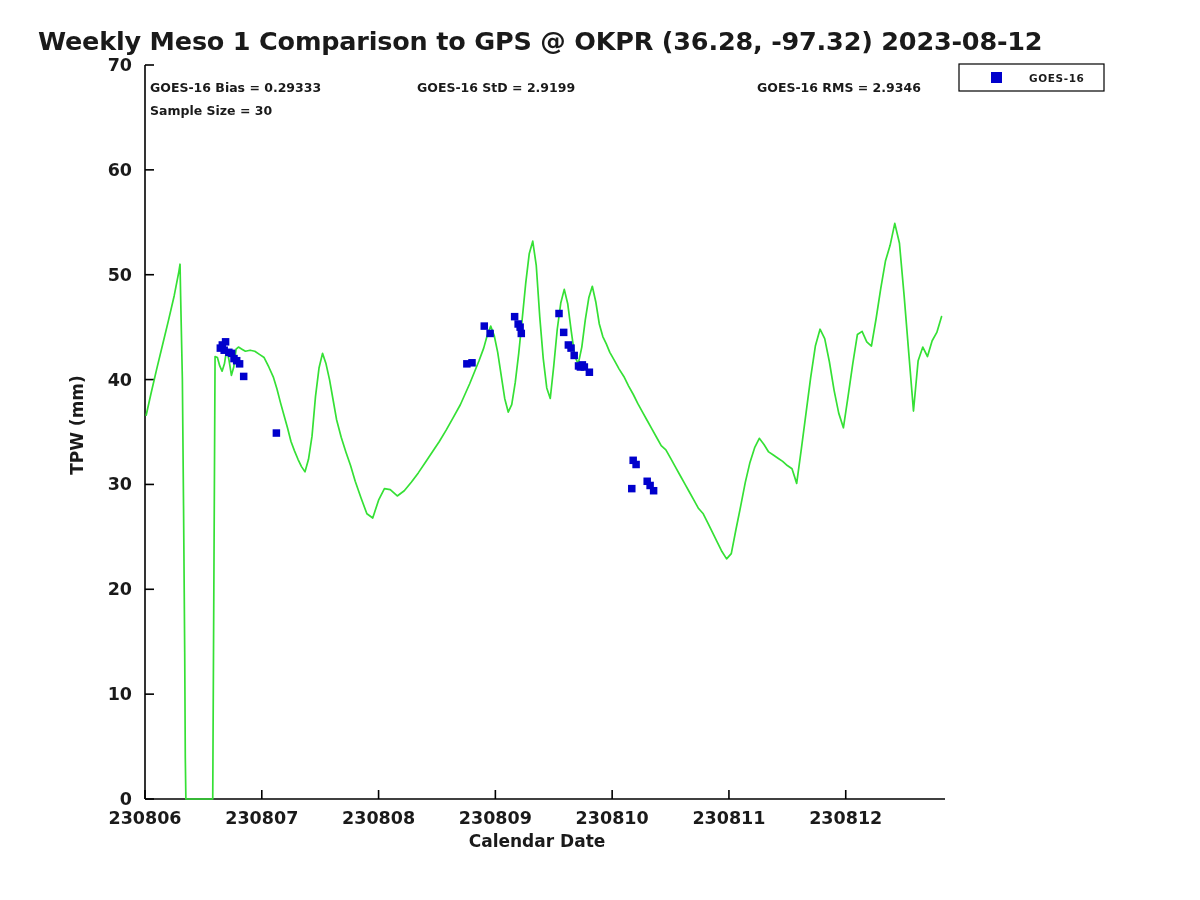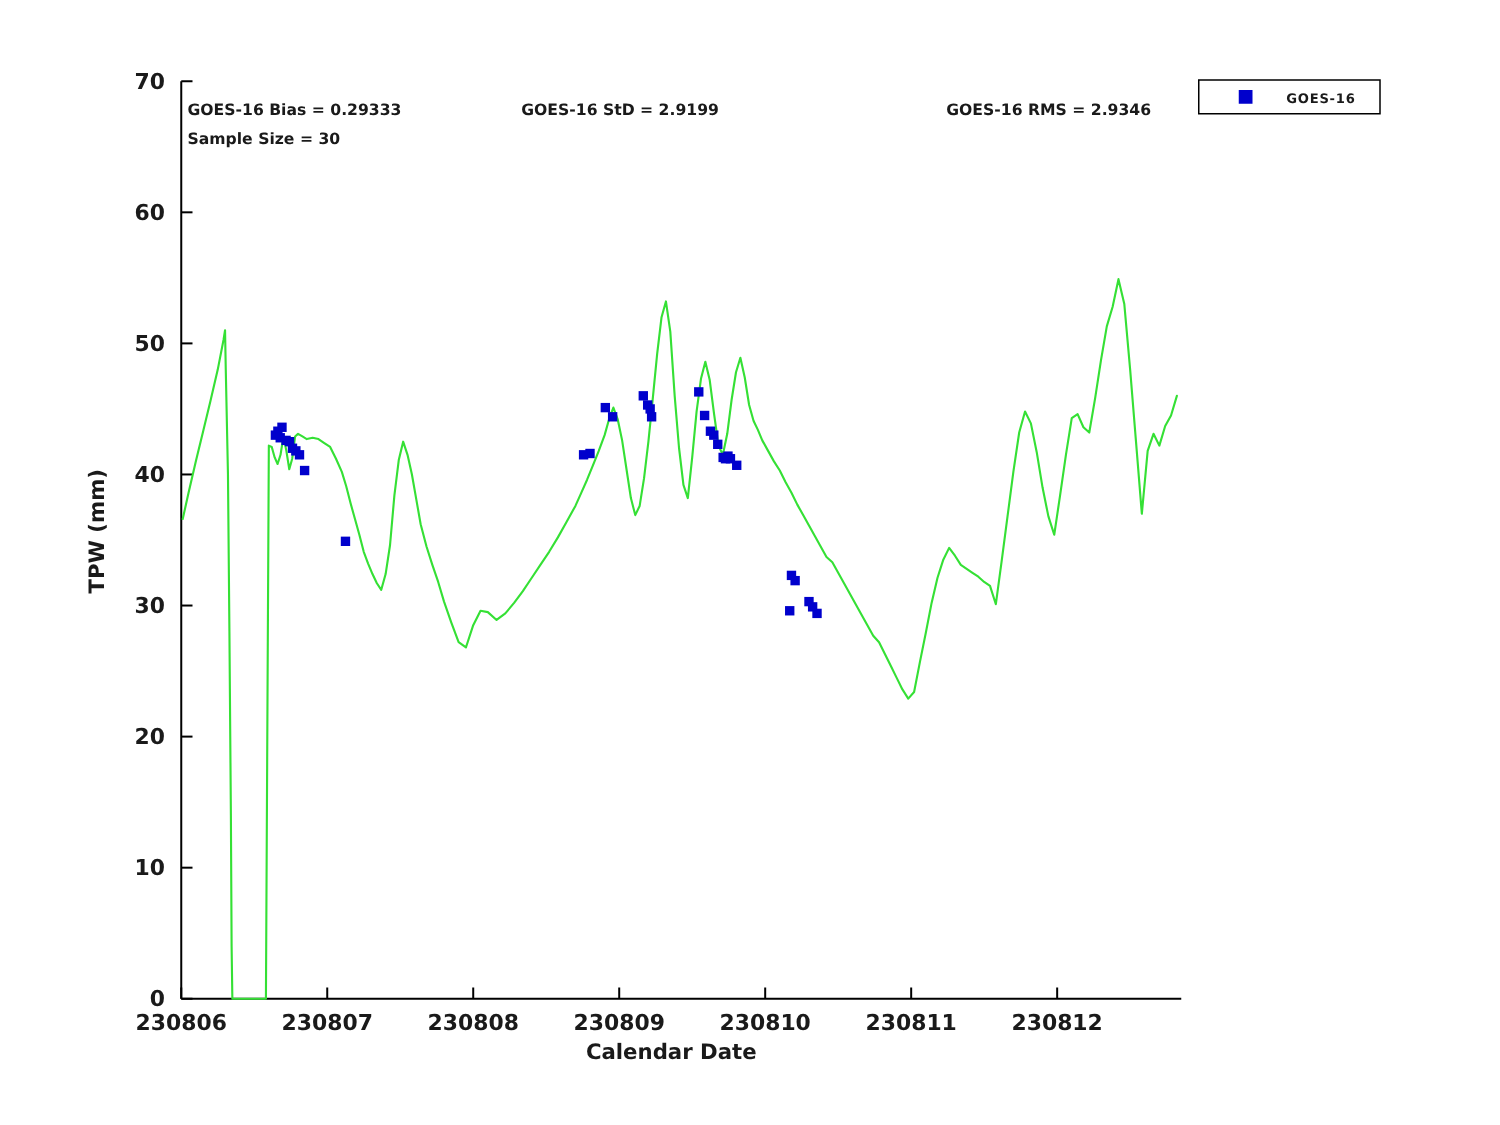--- a/index.html
+++ b/index.html
@@ -32,20 +32,21 @@
     font-family:"DejaVu Sans","Liberation Sans",sans-serif;
     font-size:10.5px;font-weight:bold;fill:#1a1a1a;
     letter-spacing:0.6px;
   }
 </style>
 </head>
 <body>
 
 <div id="root">
 
+  <div class="title">Weekly Meso 1 Comparison to GPS @ OKPR (36.28, -97.32) 2023-08-12</div>
 
   <svg id="chart-svg" width="1200" height="900">
 
     <g>
       <line id="ax-left" x1="145" y1="65" x2="145" y2="799" stroke="#000" stroke-width="1.6"></line>
       <line id="ax-bottom" x1="145" y1="799" x2="945" y2="799" stroke="#000" stroke-width="1.6"></line>
     </g>
 
     <g id="yticks">
         <line x1="145" x2="154" y1="799" y2="799" stroke="#000" stroke-width="1.6"></line>

